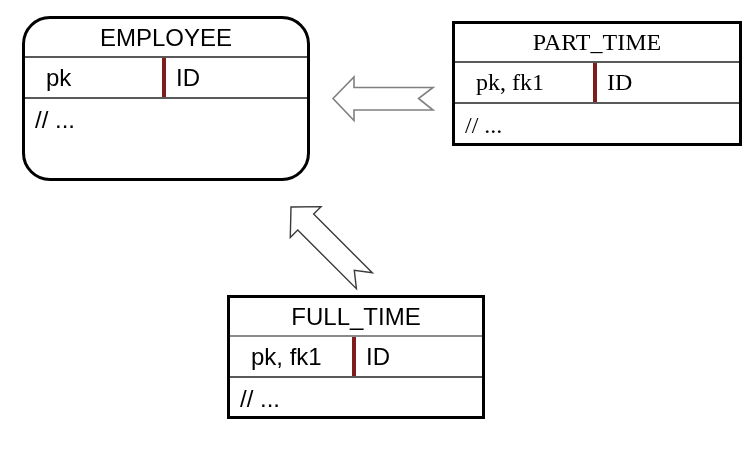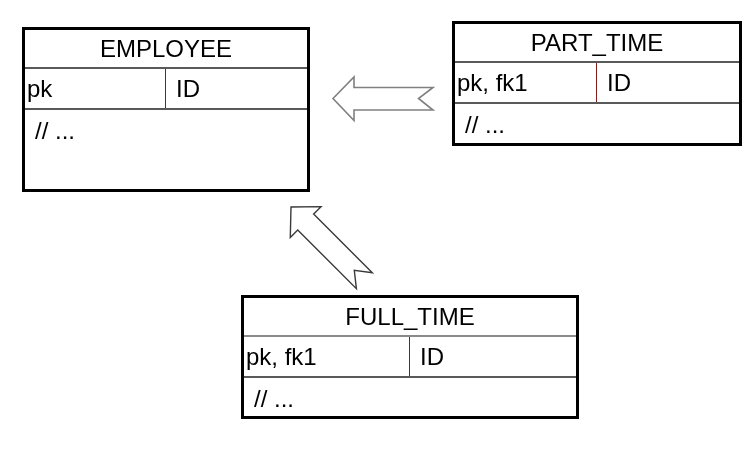--- a/index.html
+++ b/index.html
@@ -20,44 +20,44 @@
 
   
   .tbl {
     position: absolute;
     box-sizing: border-box;
     border: 3px solid #000000;
     background: #ffffff;
     display: flex;
     flex-direction: column;
   }
-  #tbl-employee  { left: 22px;  top: 27px;  width: 288px; height: 165px; }
-  #tbl-part-time { left: 452px; top: 21px;  width: 290px; height: 125px; }
-  #tbl-full-time { left: 227px; top: 295px; width: 338px; height: 124px; margin-left: 14px; }
+  #tbl-employee  { left: 22px;  top: 16px;  width: 288px; height: 165px; border-radius: 28px; }
+  #tbl-part-time { left: 452px; top: 21px;  width: 290px; height: 125px; font-family: Liberation Serif, serif; }
+  #tbl-full-time { left: 227px; top: 295px; width: 258px; height: 124px; }
 
   .tbl-title {
     height: 37px;
     line-height: 37px;
     text-align: center;
     border-bottom: 2px solid #595959;
     white-space: nowrap;
     overflow: hidden;
   }
   #tbl-full-time .tbl-title { border-bottom-color: #8a8a8a; }
 
   .tbl-keyrow {
     display: flex;
     height: 39px;
     border-bottom: 2px solid #595959;
   }
   .tbl-keyrow .key {
     box-sizing: border-box;
     width: 50%;
-    border-right: 1px solid #7f1d1d;
-    padding-left: 2px;
+    border-right: 4px solid #7f1d1d;
+    padding-left: 21px;
     line-height: 39px;
     white-space: nowrap;
     overflow: hidden;
   }
   .tbl-keyrow .val {
     box-sizing: border-box;
     width: 50%;
     padding-left: 10px;
     line-height: 39px;
     white-space: nowrap;

